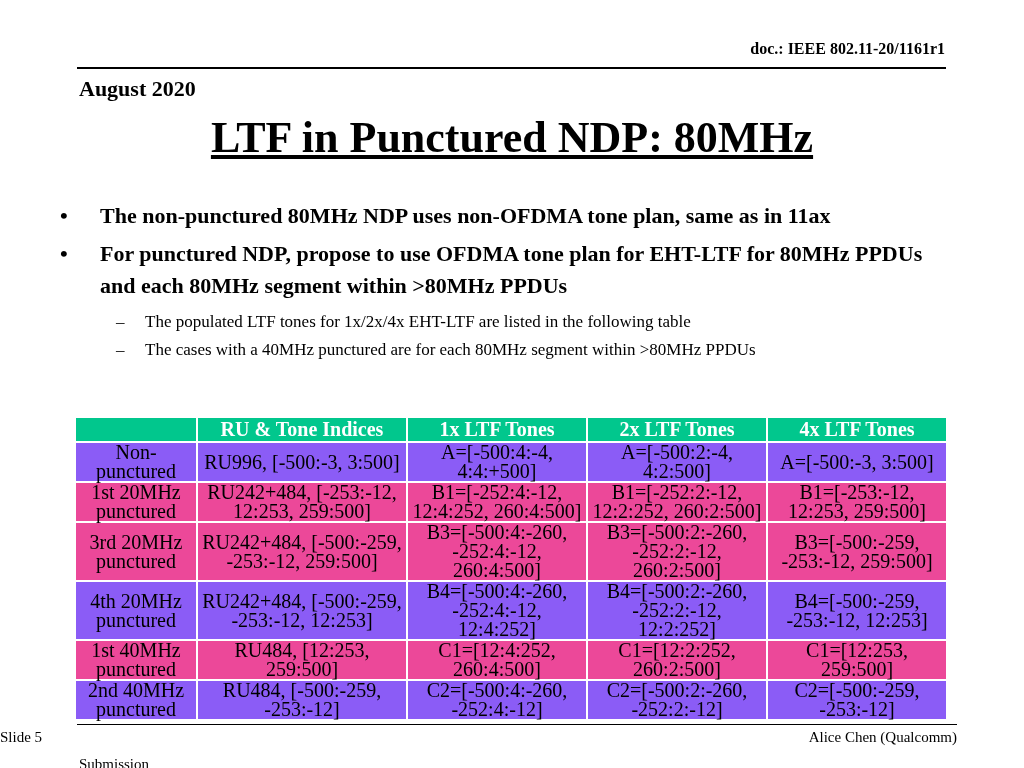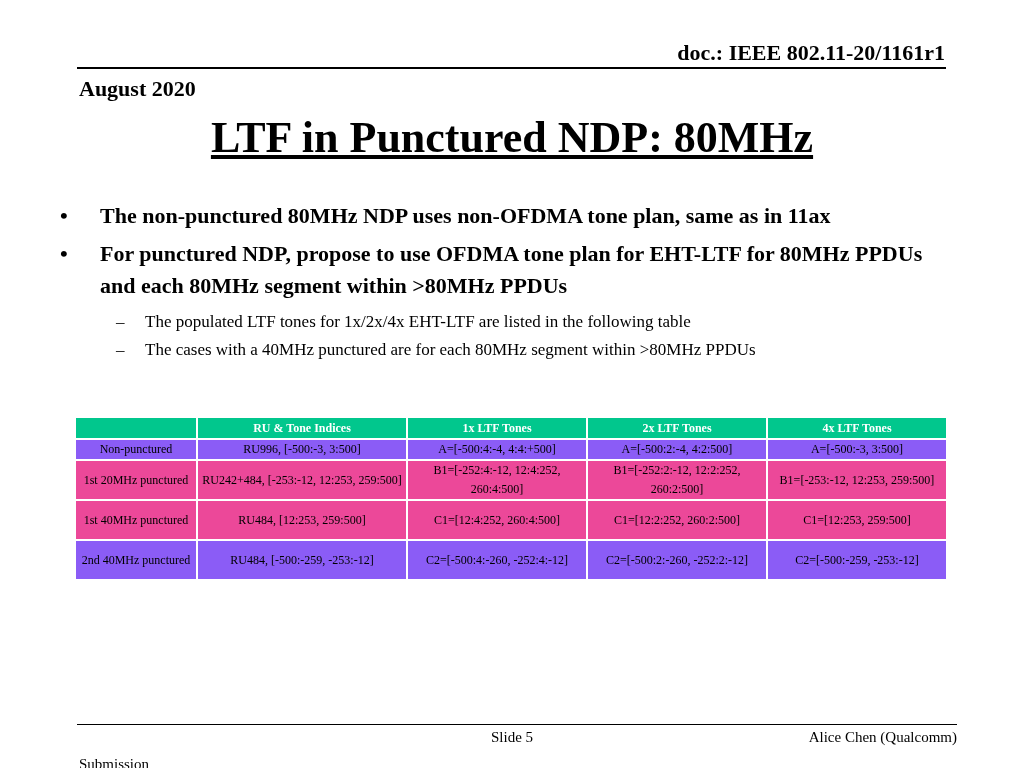--- a/index.html
+++ b/index.html
@@ -1,48 +1,48 @@
 <!DOCTYPE html>
 <html><head>
 <meta charset="utf-8">
 <style>
   html, body { margin: 0; padding: 0; }
   body {
     width: 1024px; height: 768px; background: #ffffff; position: relative; overflow: hidden;
     font-family: "Liberation Serif", serif; color: #000;
   }
   .hdr-left { position: absolute; left: 79px; top: 40px; font-weight: bold; font-size: 22px; margin-top: 36px; }
-  .hdr-right { position: absolute; right: 79px; top: 40px; font-weight: bold; font-size: 22px; }
+  .hdr-right { position: absolute; right: 79px; top: 40px; font-weight: bold; font-size: 16px; }
   .hdr-rule { position: absolute; left: 77px; width: 869px; top: 67px; height: 2px; background: #000; }
   .title {
     position: absolute; left: 0; width: 1024px; top: 112px; text-align: center;
     font-weight: bold; font-size: 44px; text-decoration: underline;
   }
   .bullets { position: absolute; left: 58px; top: 200px; width: 880px; }
   .b1 { position: relative; padding-left: 42px; font-weight: bold; font-size: 22px; line-height: 32px; margin-bottom: 6px; }
   .b1 .dot { position: absolute; left: 2px; top: 0; }
   .b2 { position: relative; padding-left: 87px; font-size: 17px; line-height: 28px; }
   .b2 .dash { position: absolute; left: 58px; top: 0; }
   table.tbl {
     position: absolute; left: 74px; top: 416px; border-collapse: collapse;
-    font-size: 12px; text-align: center;
+    font-size: 20px; text-align: center;
   }
   .tbl th {
     background: #01c78d; color: #fff; font-weight: bold; height: 20px; padding: 0 4px;
     border: 2px solid #fff;
   }
   .tbl td {
     border: 2px solid #fff; padding: 0 4px; line-height: 19px; height: 38px;
   }
   .tbl tr.odd td { background: #8b5cf6; }
   .tbl tr.even td { background: #ec4899; }
   .tbl tr.single td { height: 19px; }
   .ftr-rule { position: absolute; left: 77px; width: 880px; top: 724px; height: 1px; background: #000; }
   .ftr-left { position: absolute; left: 79px; top: 729px; font-size: 15px; margin-top: 27px; }
-  .ftr-mid { position: absolute; left: 0; width: 1024px; text-align: center; top: 729px; font-size: 15px; }
+  .ftr-mid { position: absolute; left: 0; width: 1024px; text-align: left; top: 729px; font-size: 15px; }
   .ftr-right { position: absolute; right: 67px; top: 729px; font-size: 15px; }
 </style>
 </head>
 <body>
 
 <div class="hdr-left">August 2020</div>
 <div class="hdr-right">doc.: IEEE 802.11-20/1161r1</div>
 <div class="hdr-rule"></div>
 
 <div class="title">LTF in Punctured NDP: 80MHz</div>
@@ -90,20 +90,34 @@
     <td>A=[-500:-3, 3:500]</td>
   </tr>
   <tr class="even">
     <td>1st 20MHz punctured</td>
     <td>RU242+484, [-253:-12, 12:253, 259:500]</td>
     <td>B1=[-252:4:-12, 12:4:252, 260:4:500]</td>
     <td>B1=[-252:2:-12, 12:2:252, 260:2:500]</td>
     <td>B1=[-253:-12, 12:253, 259:500]</td>
   </tr>
   <tr class="even">
+    <td>3rd 20MHz punctured</td>
+    <td>RU242+484, [-500:-259, -253:-12, 259:500]</td>
+    <td>B3=[-500:4:-260, -252:4:-12, 260:4:500]</td>
+    <td>B3=[-500:2:-260, -252:2:-12, 260:2:500]</td>
+    <td>B3=[-500:-259, -253:-12, 259:500]</td>
+  </tr>
+  <tr class="odd">
+    <td>4th 20MHz punctured</td>
+    <td>RU242+484, [-500:-259, -253:-12, 12:253]</td>
+    <td>B4=[-500:4:-260, -252:4:-12, 12:4:252]</td>
+    <td>B4=[-500:2:-260, -252:2:-12, 12:2:252]</td>
+    <td>B4=[-500:-259, -253:-12, 12:253]</td>
+  </tr>
+  <tr class="even">
     <td>1st 40MHz punctured</td>
     <td>RU484, [12:253, 259:500]</td>
     <td>C1=[12:4:252, 260:4:500]</td>
     <td>C1=[12:2:252, 260:2:500]</td>
     <td>C1=[12:253, 259:500]</td>
   </tr>
   <tr class="odd">
     <td>2nd 40MHz punctured</td>
     <td>RU484, [-500:-259, -253:-12]</td>
     <td>C2=[-500:4:-260, -252:4:-12]</td>

